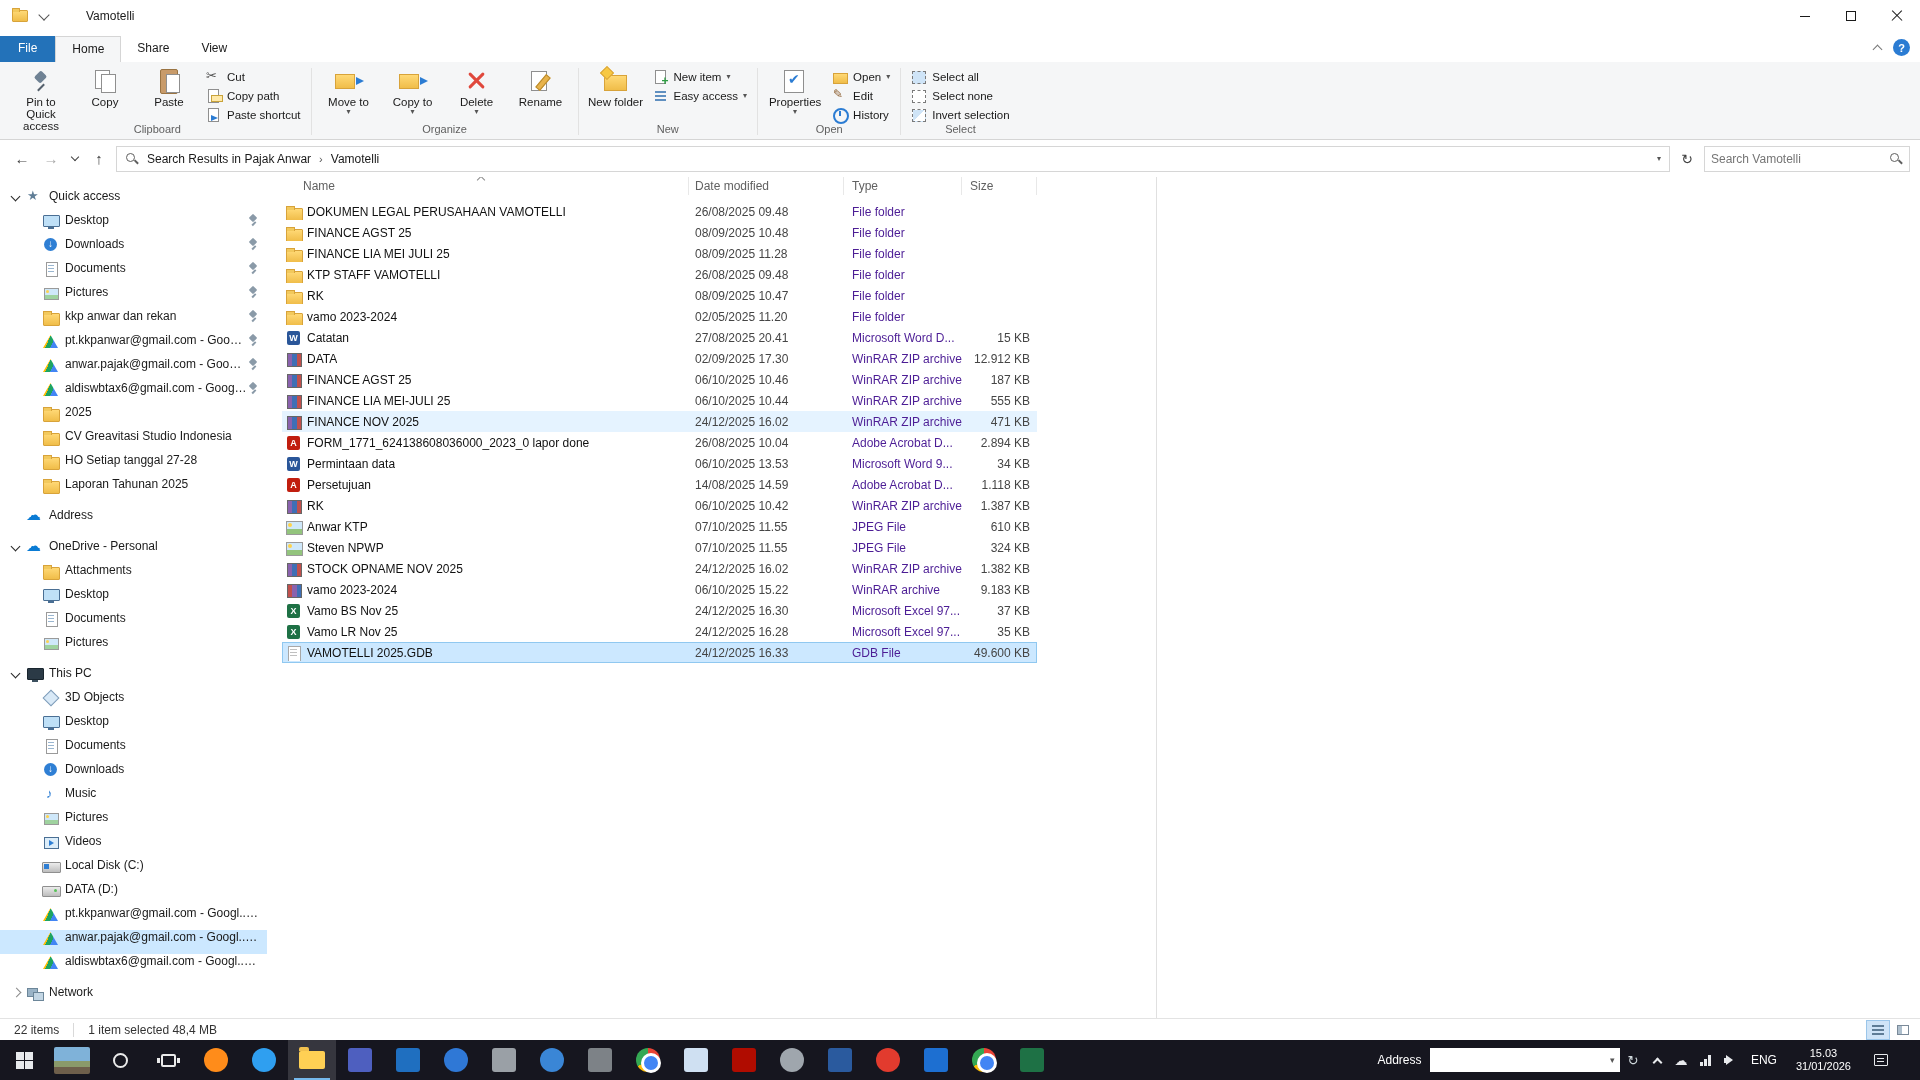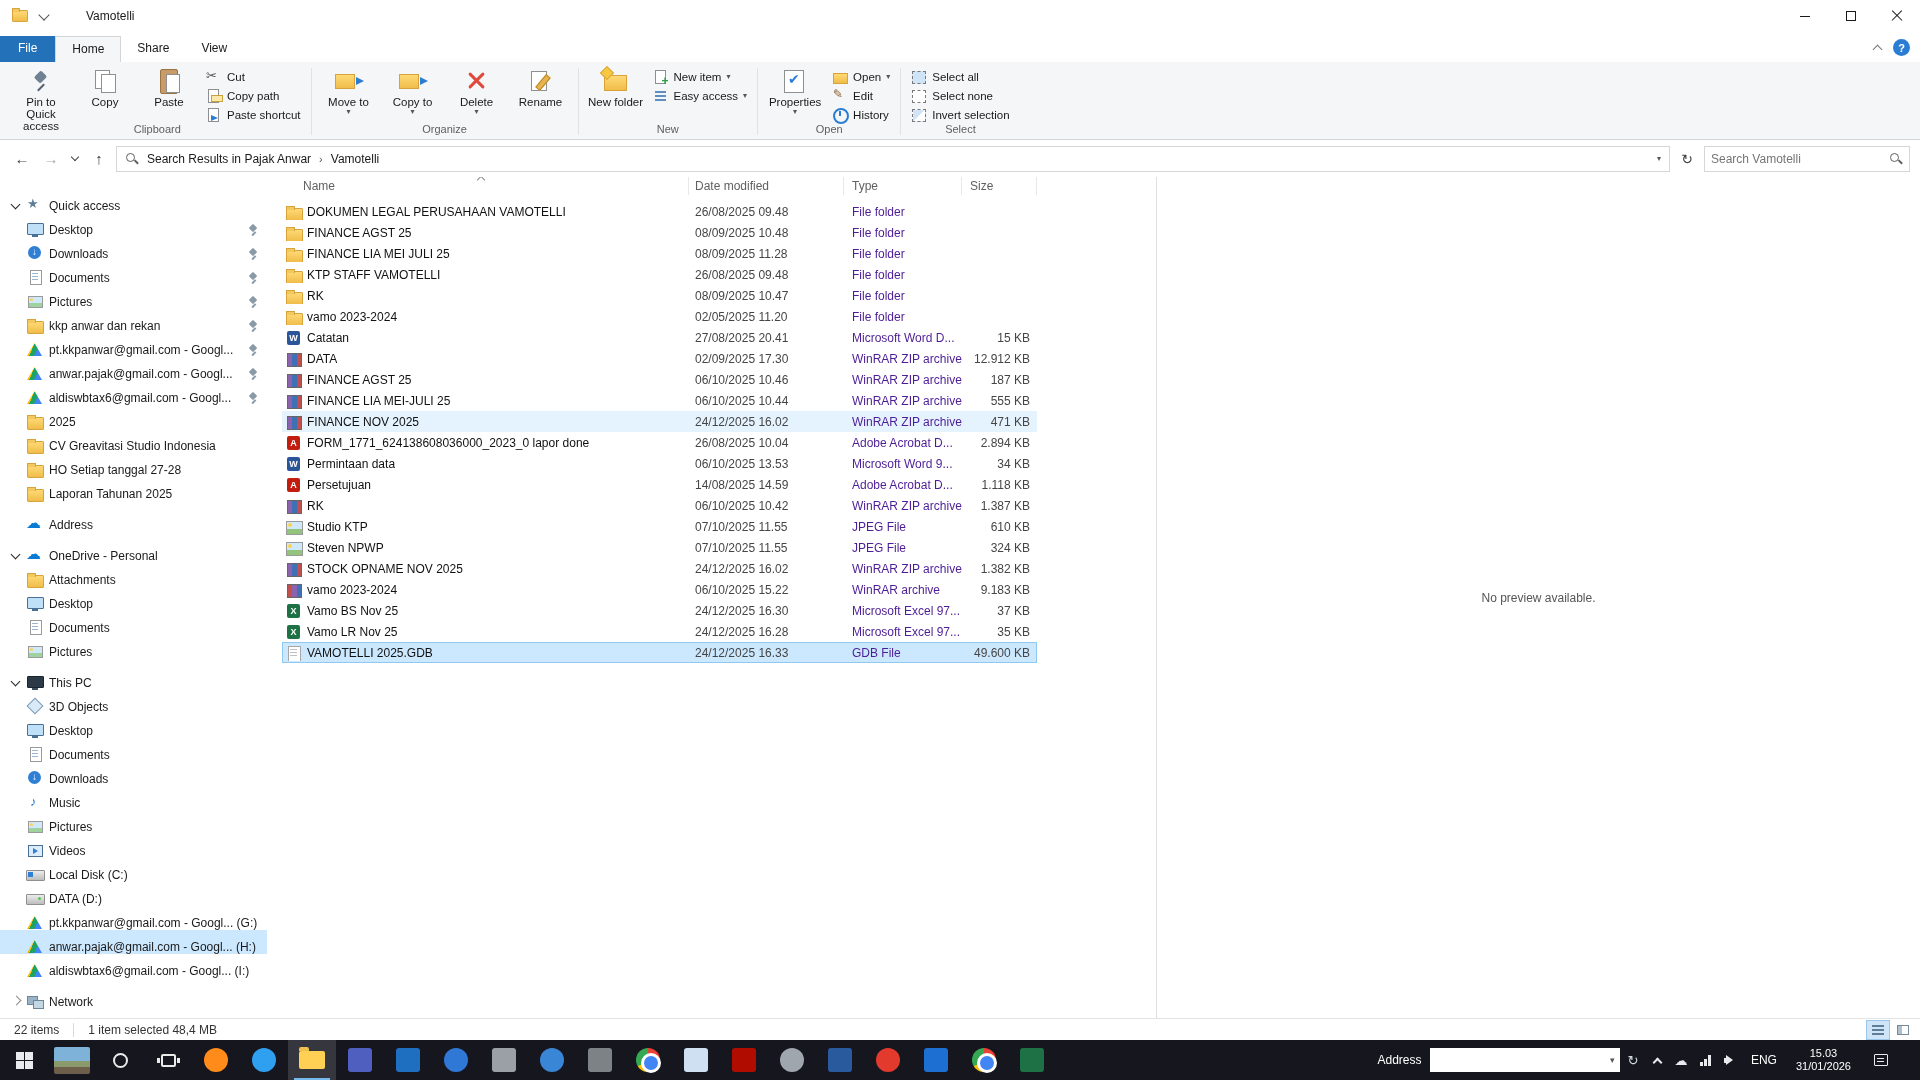--- a/index.html
+++ b/index.html
@@ -98,25 +98,25 @@
 .mag::before{content:"";position:absolute;left:1px;top:1px;width:7px;height:7px;border:1.5px solid #5f5f5f;border-radius:50%}
 .mag::after{content:"";position:absolute;left:9px;top:9px;width:5px;height:1.5px;background:#5f5f5f;transform:rotate(45deg)}
 .refreshbtn{width:24px;height:24px;display:flex;align-items:center;justify-content:center;color:#3f3f3f;font-size:14px}
 .refreshbtn::before{content:"↻"}
 .searchbox{width:206px;height:26px;border:1px solid #d6d6d6;display:flex;align-items:center;padding:0 6px;gap:12px}
 .searchbox input{border:none;outline:none;flex:1;font:12px "Liberation Sans",sans-serif;color:#444;min-width:0;background:transparent}
 
 
 .main{flex:1;display:flex;min-height:0}
 .sidebar{width:267px;padding-top:12px;overflow:hidden}
-.sbitem{height:24px;display:flex;align-items:flex-end;padding-right:8px}
+.sbitem{height:24px;display:flex;align-items:flex-start;padding-right:8px}
 .sbitem.section{margin-top:7px}
 .sbitem.sel{background:#cce8ff}
 .sbitem.lvl0{padding-left:8px}
-.sbitem.lvl1{padding-left:24px}
+.sbitem.lvl1{padding-left:40px}
 .chev{width:16px;height:16px;position:relative;flex:none}
 .chev.down::before{content:"";position:absolute;left:4px;top:4px;width:6px;height:6px;border-right:1.6px solid #262626;border-bottom:1.6px solid #262626;transform:rotate(45deg)}
 .chev.right::before{content:"";position:absolute;left:5px;top:4px;width:6px;height:6px;border-right:1.4px solid #8a8a8a;border-top:1.4px solid #8a8a8a;transform:rotate(45deg)}
 .sic{width:18px;height:16px;position:relative;flex:none;margin-left:2px}
 .slabel{margin-left:5px;white-space:nowrap;overflow:hidden;text-overflow:ellipsis;flex:1}
 .pinic{width:12px;height:14px;position:relative;flex:none}
 .pinic::before{content:"";position:absolute;left:3px;top:2px;width:6px;height:6px;background:#8a9aa8;border-radius:1px;transform:rotate(45deg)}
 .pinic::after{content:"";position:absolute;left:6px;top:8px;width:1.5px;height:5px;background:#8a9aa8;transform:rotate(45deg)}
 
 
@@ -708,21 +708,21 @@
               <span class="fic f-zip"></span>
               <span class="fname">RK</span>
             </span>
             <span class="cell c-date">06/10/2025 10.42</span>
             <span class="cell c-type">WinRAR ZIP archive</span>
             <span class="cell c-size">1.387 KB</span>
           </div>
           <div class="frow">
             <span class="cell c-name">
               <span class="fic f-jpeg"></span>
-              <span class="fname">Studio KTP</span>
+              <span class="fname">Anwar KTP</span>
             </span>
             <span class="cell c-date">07/10/2025 11.55</span>
             <span class="cell c-type">JPEG File</span>
             <span class="cell c-size">610 KB</span>
           </div>
           <div class="frow">
             <span class="cell c-name">
               <span class="fic f-jpeg"></span>
               <span class="fname">Steven NPWP</span>
             </span>
@@ -769,23 +769,20 @@
           <div class="frow sel">
             <span class="cell c-name">
               <span class="fic f-gdb"></span>
               <span class="fname">VAMOTELLI 2025.GDB</span>
             </span>
             <span class="cell c-date">24/12/2025 16.33</span>
             <span class="cell c-type">GDB File</span>
             <span class="cell c-size">49.600 KB</span>
           </div>
         </div>
-    </div>
-    <div class="preview">
-      <span>No preview available.</span>
     </div>
   </div>
 
   <div class="statusbar">
     <span>22 items</span>
     <span class="status-sel">1 item selected 48,4 MB</span>
     <div class="viewbtns">
       <span class="vbtn active">
           <span class="vicon-details"></span>
         </span>

